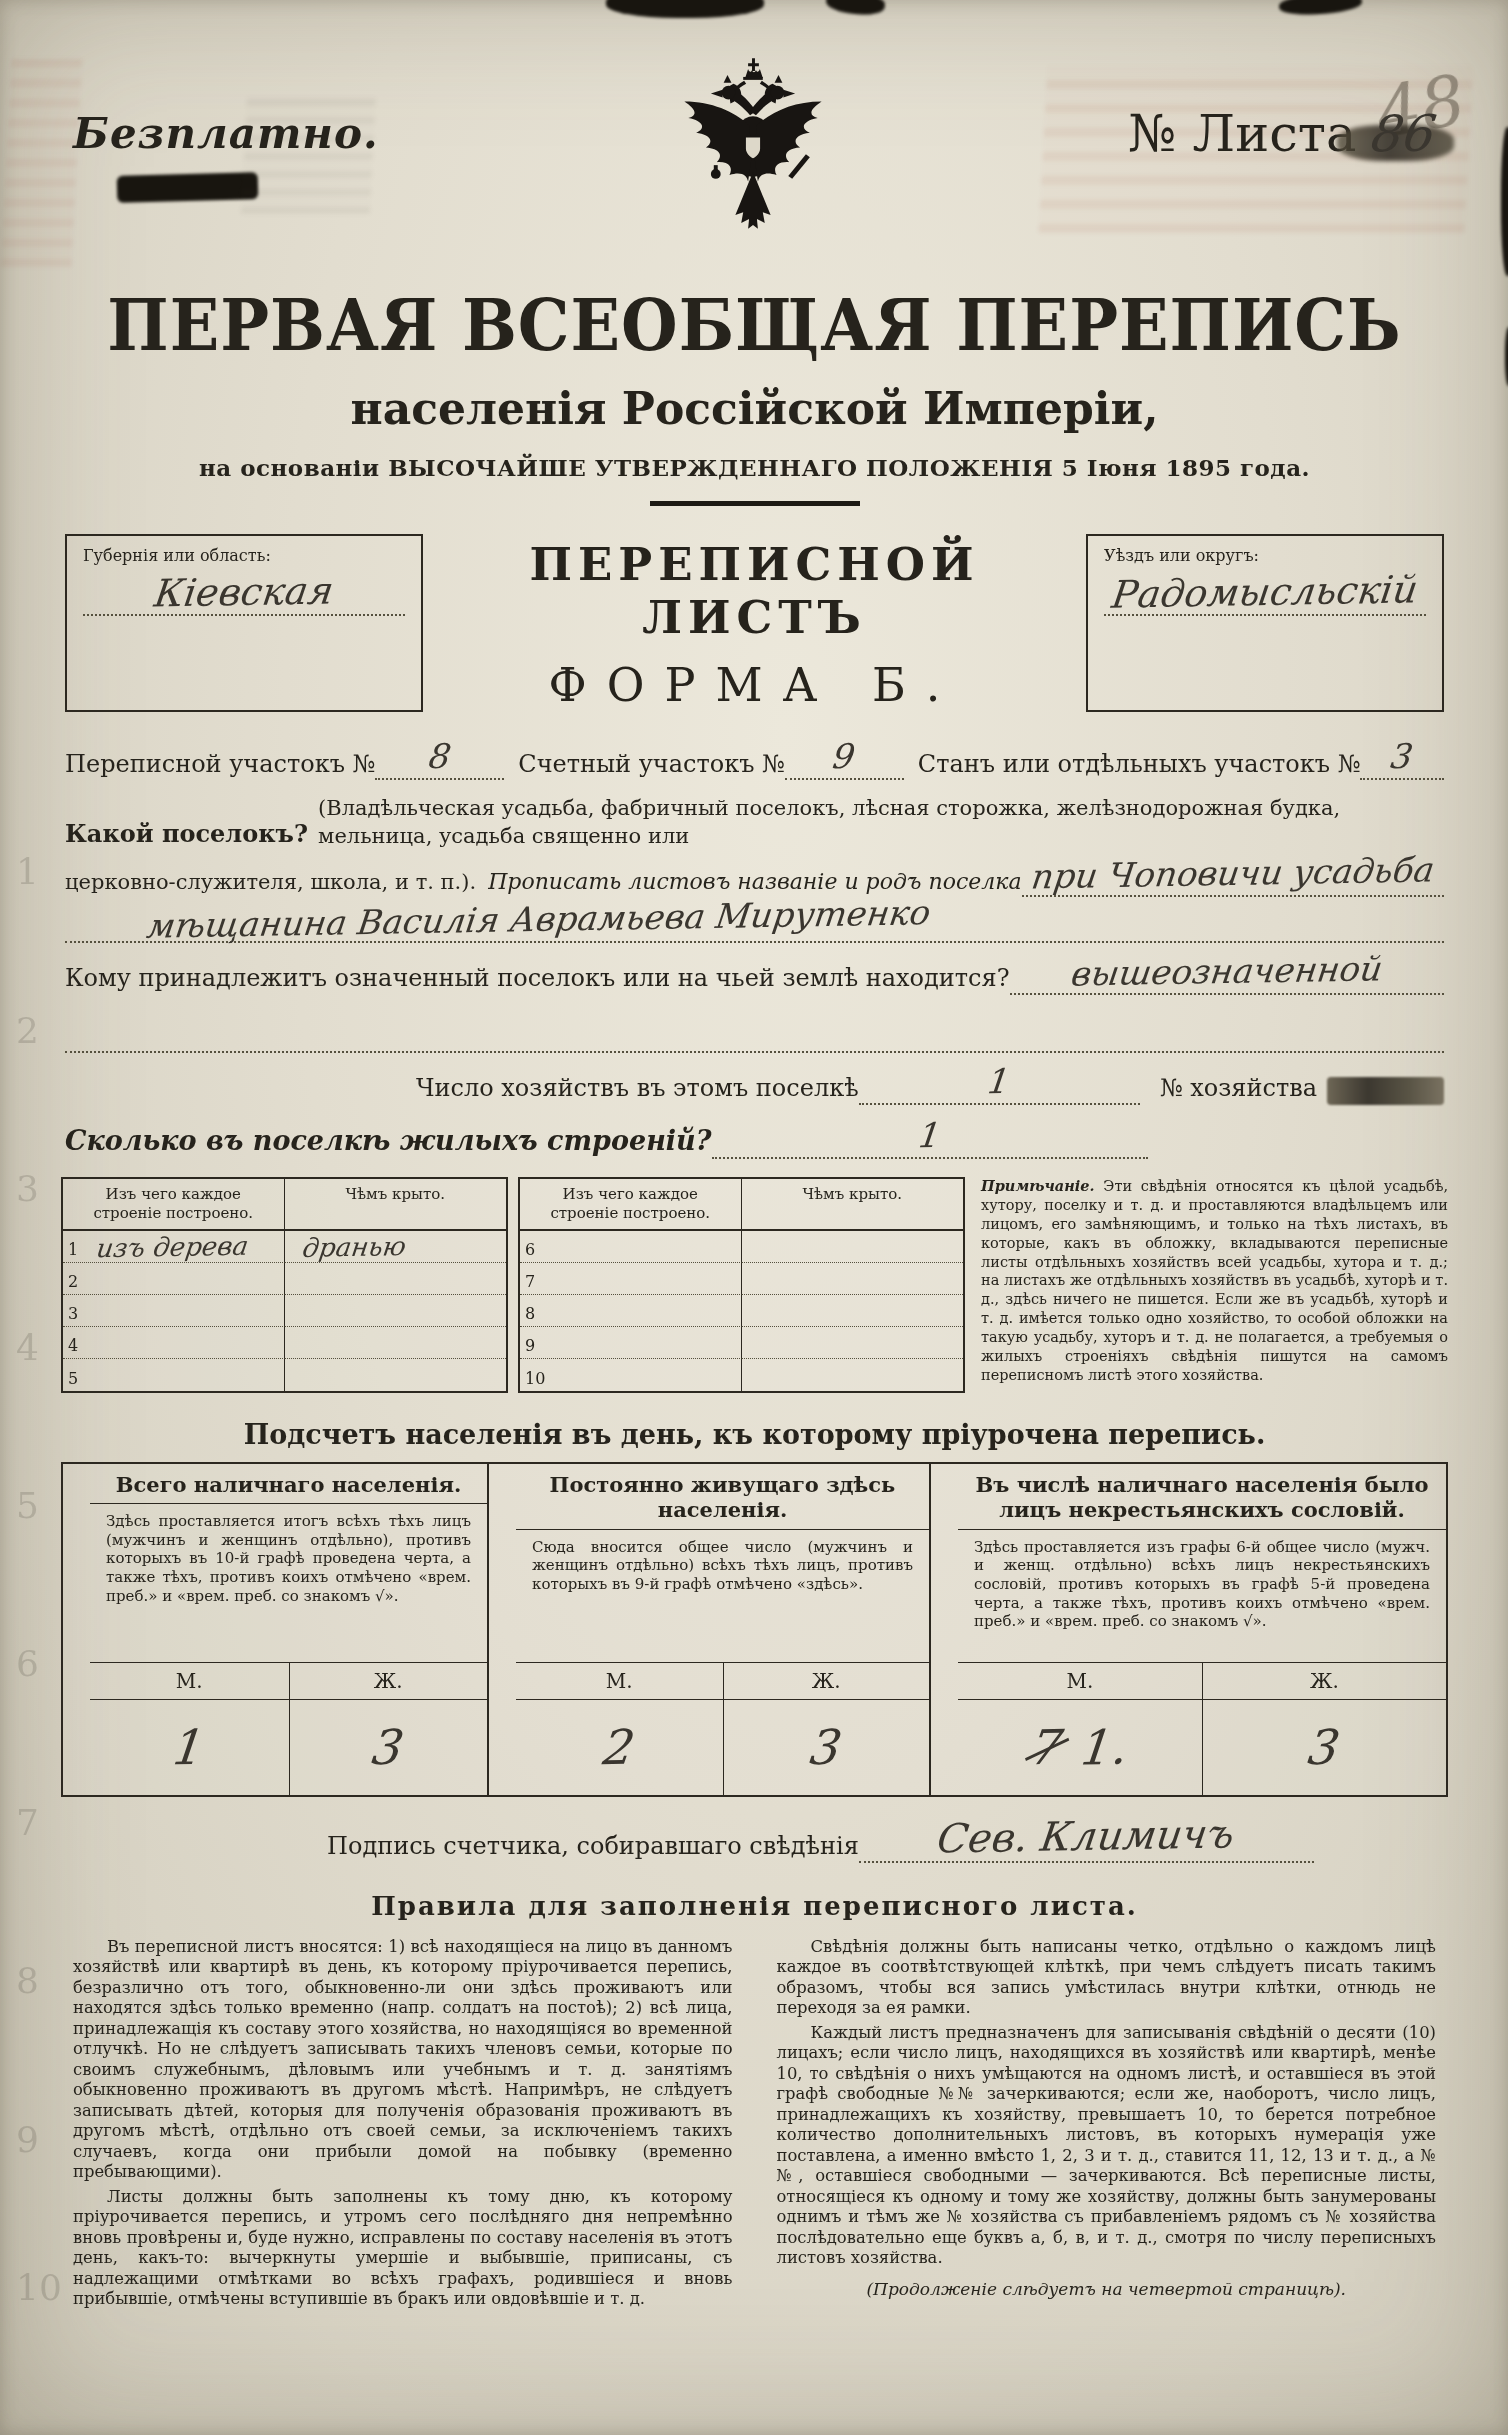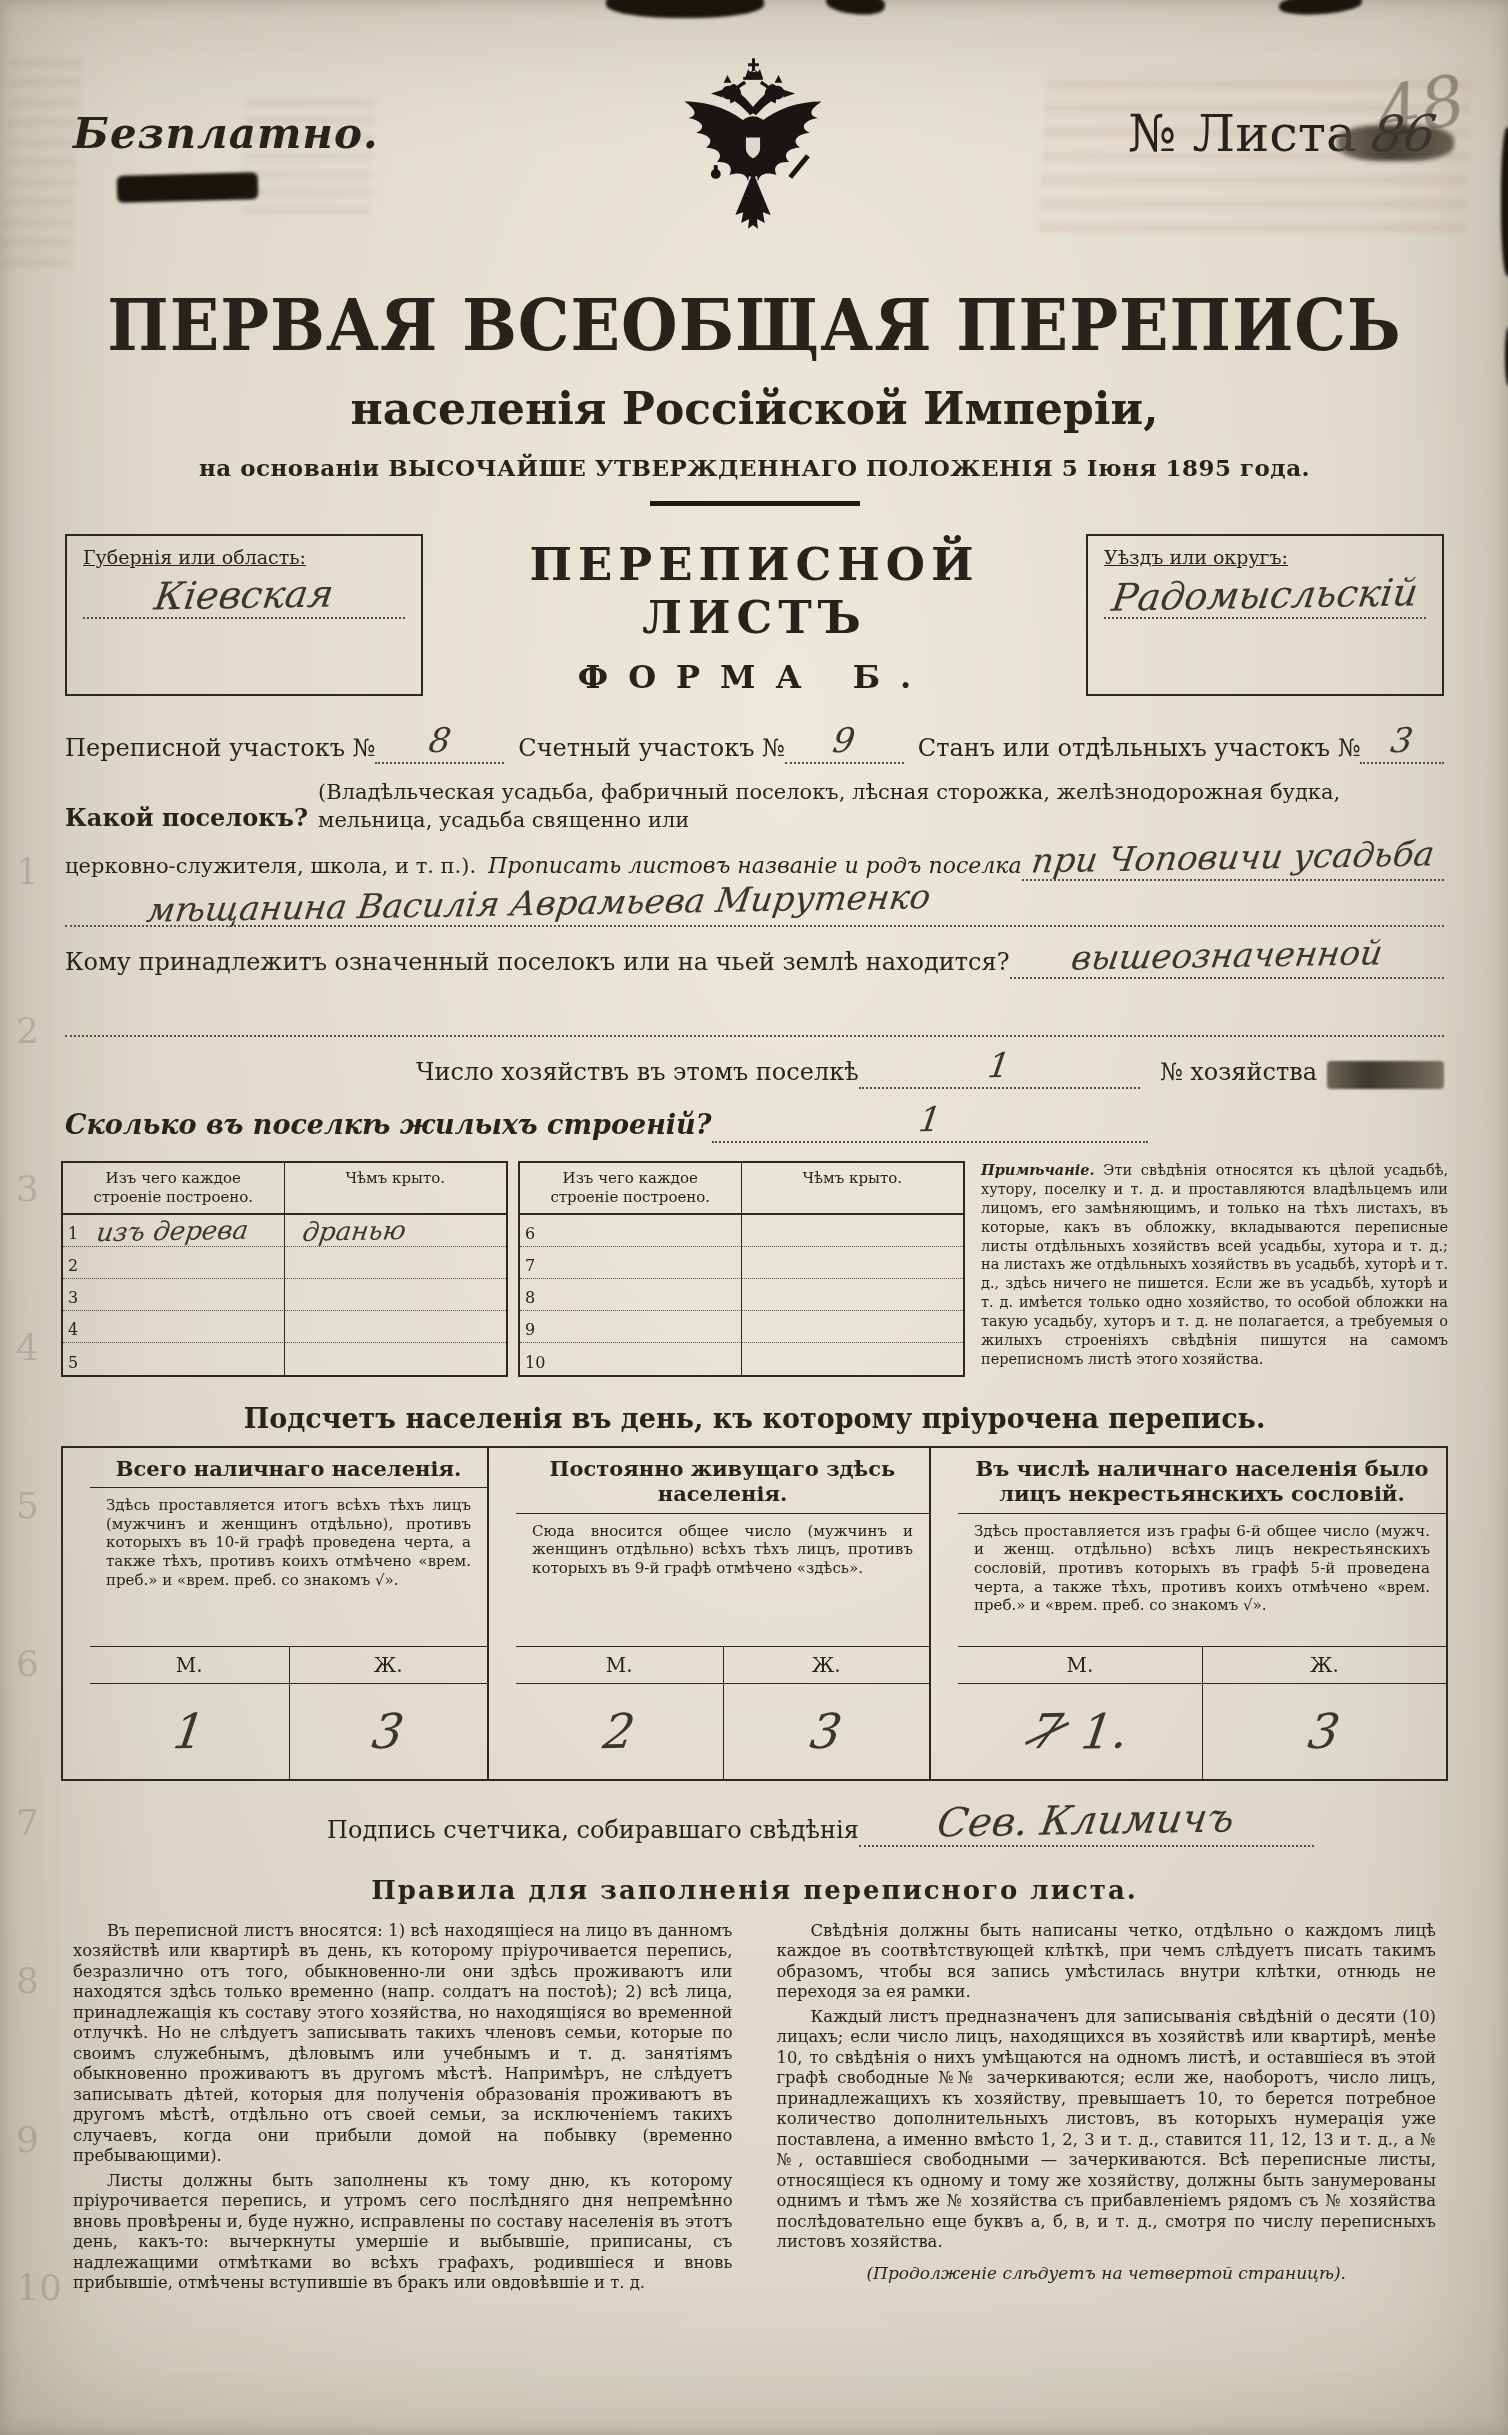--- a/index.html
+++ b/index.html
@@ -44,26 +44,26 @@
     color:#3a362f; transform:skewX(-9deg) rotate(-1deg); white-space:nowrap; }
   
   h1,h2,h3{ margin:0; text-align:center; font-weight:bold; }
   h1{ margin-top:22px; font-size:65px; letter-spacing:1px; transform:scaleY(1.1); }
   h2{ margin-top:20px; font-size:44px; }
   h3{ margin-top:20px; font-size:23px; letter-spacing:0.5px; }
   .divider{ width:210px; height:5px; background:#1d1a14; margin:20px auto 0; }
   
   .region-row{ display:flex; justify-content:space-between; align-items:stretch; margin:28px 65px 0; }
   .rbox{ width:374px; border:2px solid #2c2820; padding:10px 16px 8px; }
-  .box-label{ font-size:19px;text-decoration:underline; }
+  .box-label{ font-size:16px; }
   .entry-line{ position:relative; height:51px; border-bottom:2px dotted #55503e; }
   .entry-line .hand{ position:absolute; left:50%; bottom:0; transform:translateX(-50%) skewX(-9deg) rotate(-1deg); font-size:38px; }
   .form-title{ text-align:center; padding-top:4px; }
   .ft1{ font-size:45px; font-weight:bold; letter-spacing:6px; }
-  .ft2{ margin-top:14px; font-size:32px; font-weight:bold; letter-spacing:20px; }
+  .ft2{ margin-top:14px; font-size:46px; font-weight:normal; letter-spacing:20px; }
   
   .line{ display:flex; align-items:flex-end; margin:14px 65px 0; font-size:24px; line-height:1.35; }
   .line .seg{ white-space:nowrap; }
   .fill{ position:relative; flex:1; height:36px; border-bottom:2px dotted #55503e; }
   .fill.fixed{ flex:none; }
   .fill .hand{ position:absolute; left:50%; bottom:-2px; transform:translateX(-50%) skewX(-9deg) rotate(-1deg); font-size:34px; }
   .fill .hand.left{ left:6%; transform:skewX(-9deg) rotate(-1deg); }
   .bq{ font-weight:bold; }
   .paren{ font-size:21px; }
   .instr{ font-style:italic; font-size:22px; }

